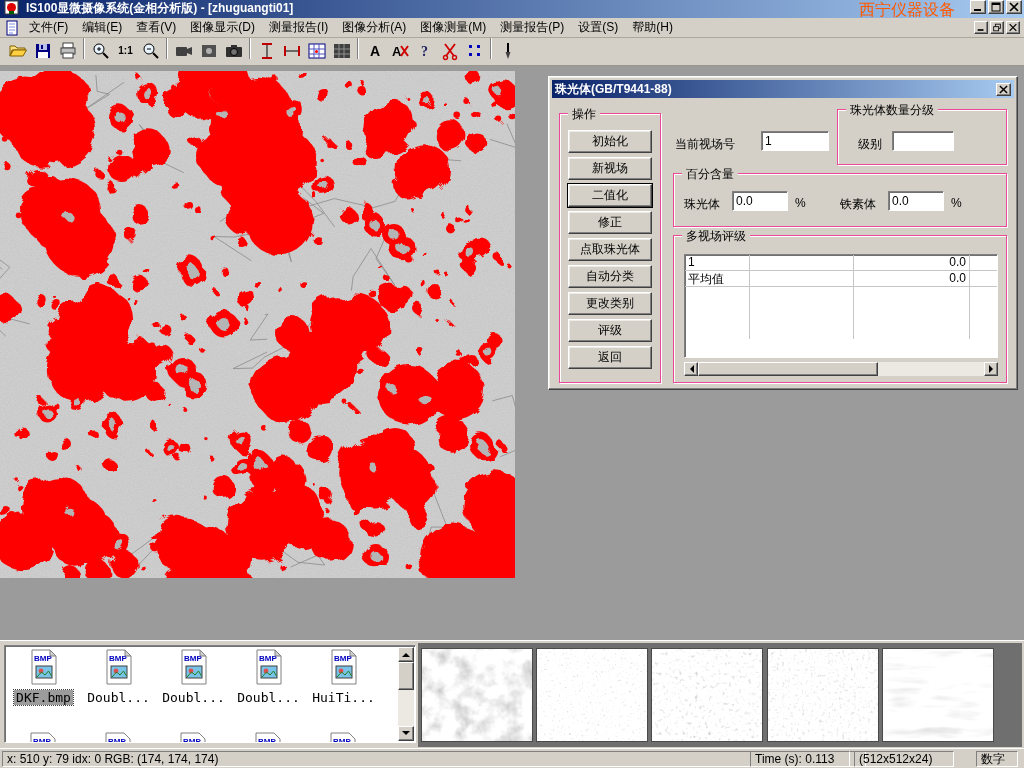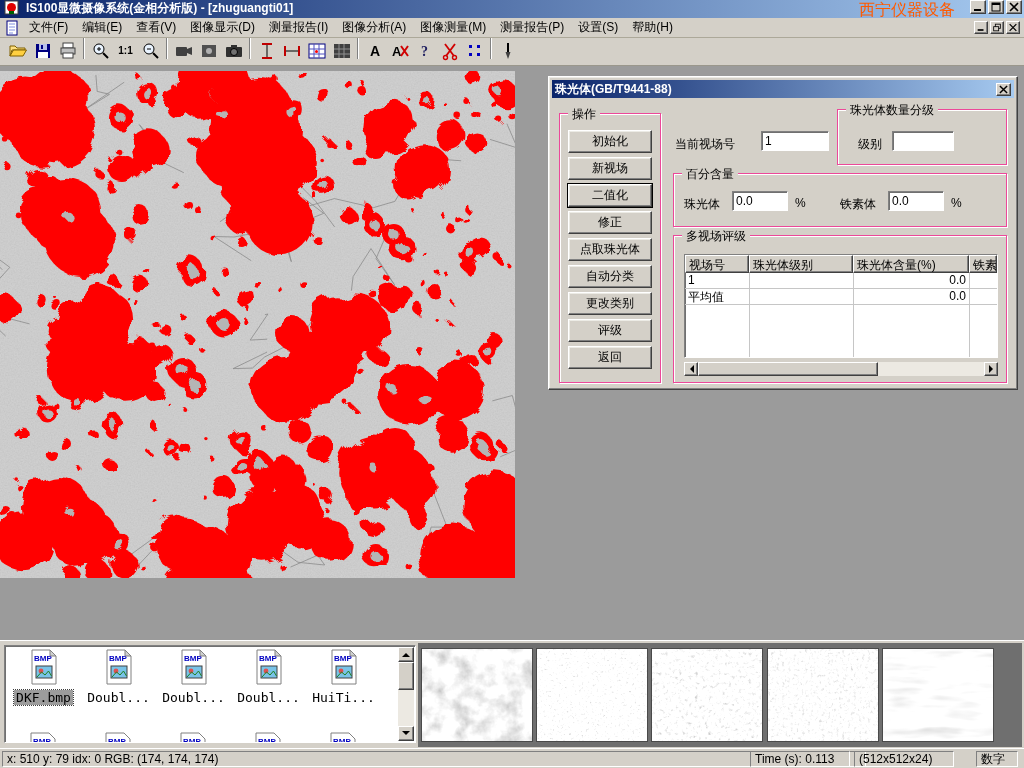--- a/index.html
+++ b/index.html
@@ -745,26 +745,20 @@
     <input class="field" style="left: 58px; top: 17px; width: 56px;" value="0.0">
     <span class="dlg-label" style="left:121px;top:22px;">%</span>
     <span class="dlg-label" style="left:166px;top:22px;">铁素体</span>
     <input class="field" style="left: 214px; top: 17px; width: 56px;" value="0.0">
     <span class="dlg-label" style="left:277px;top:22px;">%</span>
   </div>
 
   <div class="groupbox" style="left:124px;top:158px;width:334px;height:148px;">
     <span class="grp-label">多视场评级</span>
     <div class="rtable">
-      <div class="thead">
-        <div class="th c1">视场号</div>
-        <div class="th c2">珠光体级别</div>
-        <div class="th c3">珠光体含量(%)</div>
-        <div class="th c4">铁素</div>
-      </div>
       <div class="tbody">
         <div class="vline" style="left:64px;"></div>
         <div class="vline" style="left:168px;"></div>
         <div class="vline" style="left:284px;"></div>
         <div class="tr">
           <div class="td c1">1</div>
           <div class="td c2"></div>
           <div class="td c3 num">0.0</div>
           <div class="td c4"></div>
         </div>

